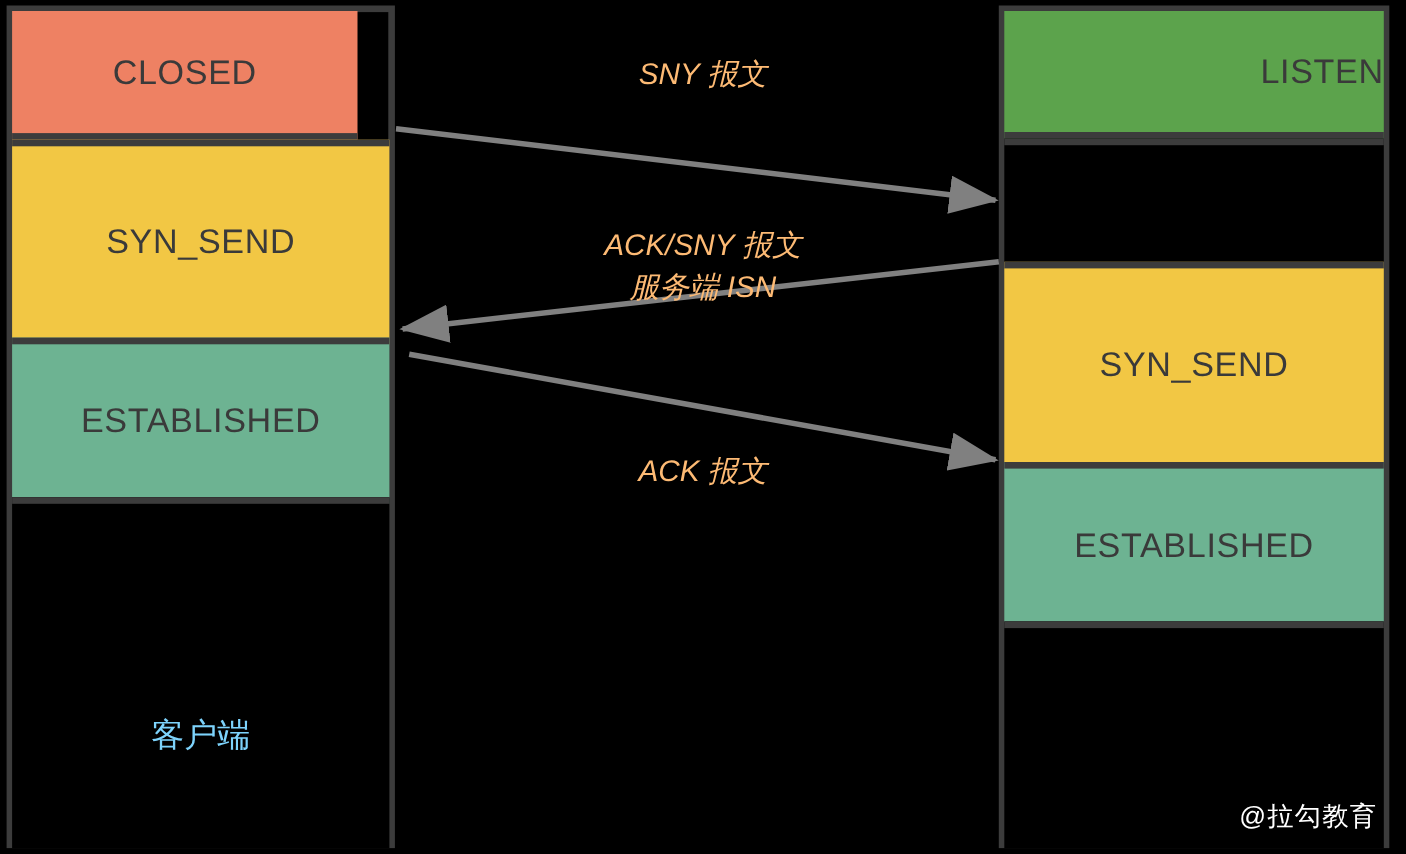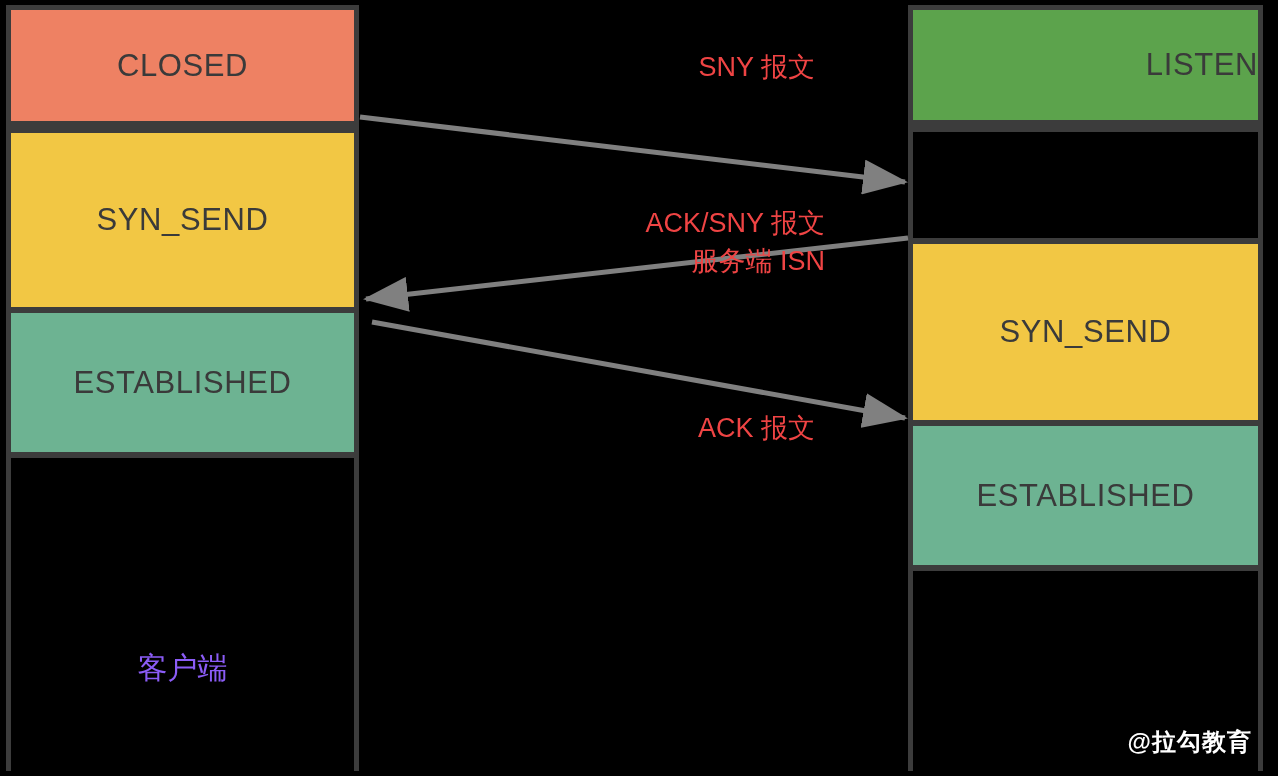--- a/index.html
+++ b/index.html
@@ -52,66 +52,67 @@
   .fill-green  { background: #6db392; }
   .fill-darkgreen { background: #5ca34c; }
   .fill-none   { background: #000000; border-top-color:#3c3c3c; }
 
   
   .role-caption {
     position: absolute;
     left: 0;
     width: 100%;
     text-align: center;
-    color: #8b5cf6;
+    color: #7dd3fc;
     font-size: 30px;
     white-space: nowrap;
   }
 
   
   #arrow-layer {
     position: absolute;
     left: 0; top: 0;
     width: 1278px;
     height: 776px;
     pointer-events: none;
   }
 
   
   .msg-label {
     position: absolute;
-    text-align: right;
-    color: #ef4444;
+    text-align: center;
+    color: #fdba74;
     font-size: 27px;
     line-height: 1.42;
     white-space: nowrap;
+    font-style: italic;
   }
   #msg-1 { left: 463px; top: 48px;  width: 352px; }
   #msg-2 { left: 453px; top: 204px; width: 372px; }
   #msg-3 { left: 463px; top: 409px; width: 352px; }
 
   
   #watermark {
     position: absolute;
     right: 26px;
     bottom: 18px;
     color: #ffffff;
     font-size: 24px;
-    font-weight: bold;
+    font-weight: normal;
     letter-spacing: 1px;
     white-space: nowrap;
   }
 </style>
 </head>
 <body>
 
 <div id="stage">
 
   <div id="client-column" class="column">
-    <div class="state-cell first fill-salmon" style="left:-1px; top:-1px; width:343px; height:117px;">
+    <div class="state-cell first fill-salmon" style="left:-1px; top:-1px; width:314px; height:117px;">
       <span>CLOSED</span>
     </div>
     <div class="state-cell fill-yellow" style="left:-1px; top:116px; width:343px; height:186px;">
       <span>SYN_SEND</span>
     </div>
     <div class="state-cell fill-green" style="left:-1px; top:296px; width:343px; height:151px;">
       <span>ESTABLISHED</span>
     </div>
     <div class="state-cell empty fill-none" style="left:-1px; top:441px; width:343px; height:319px; border-bottom:none;">
       <span></span>

